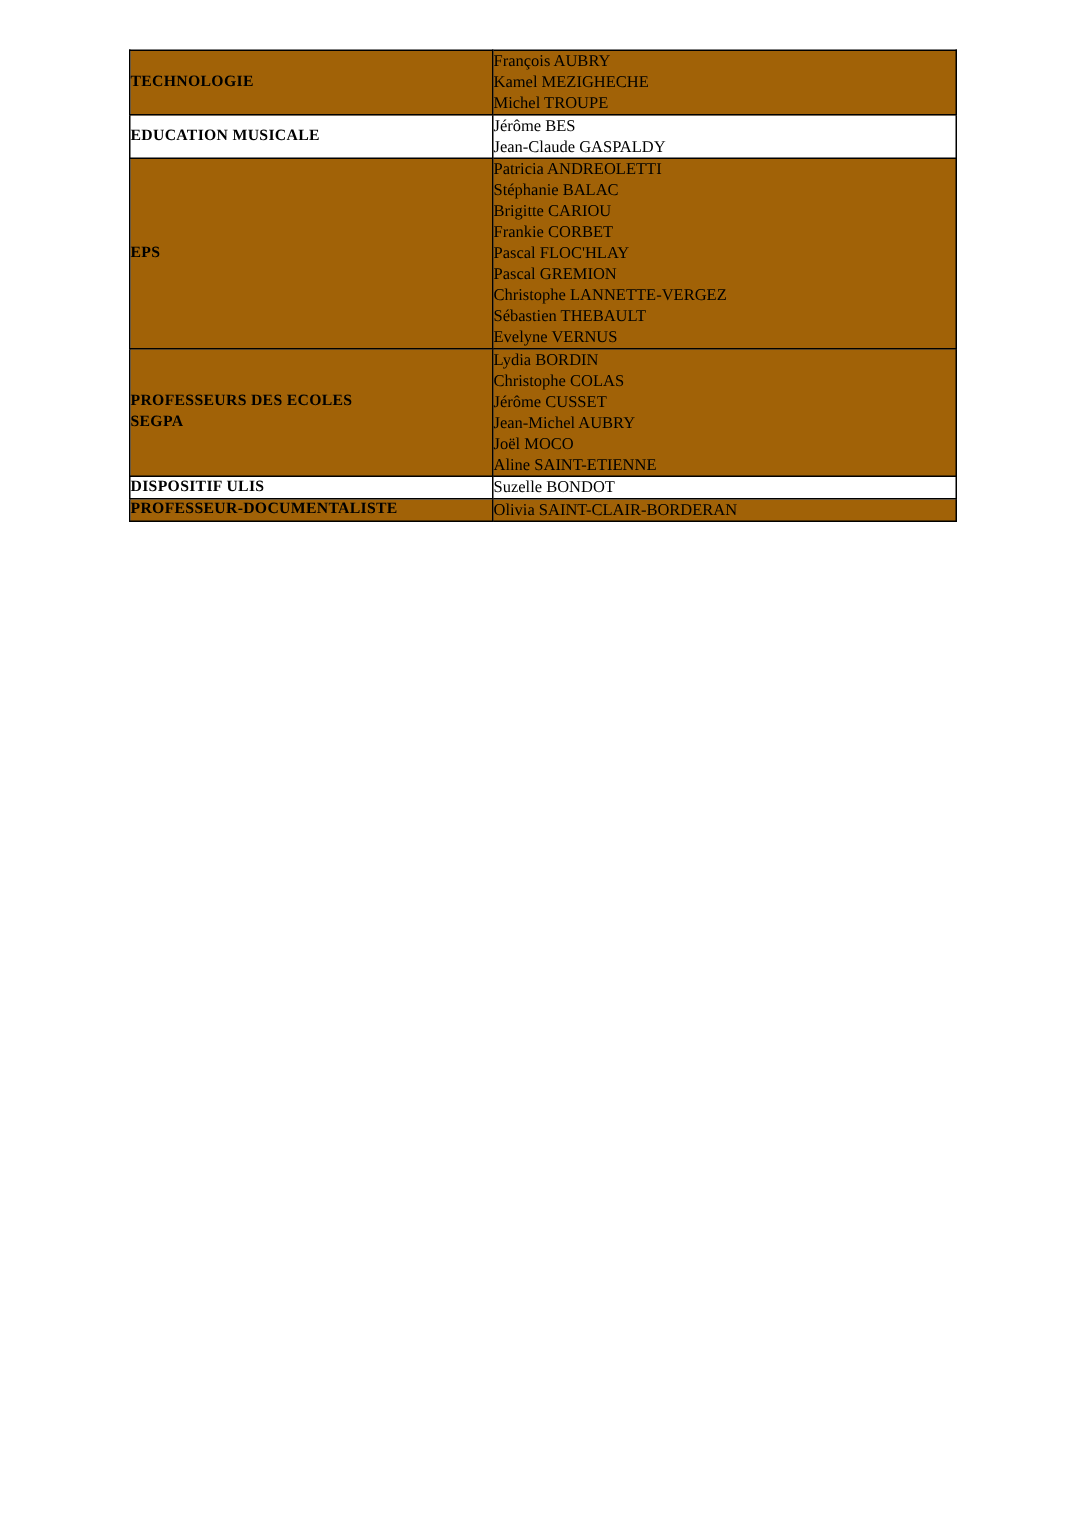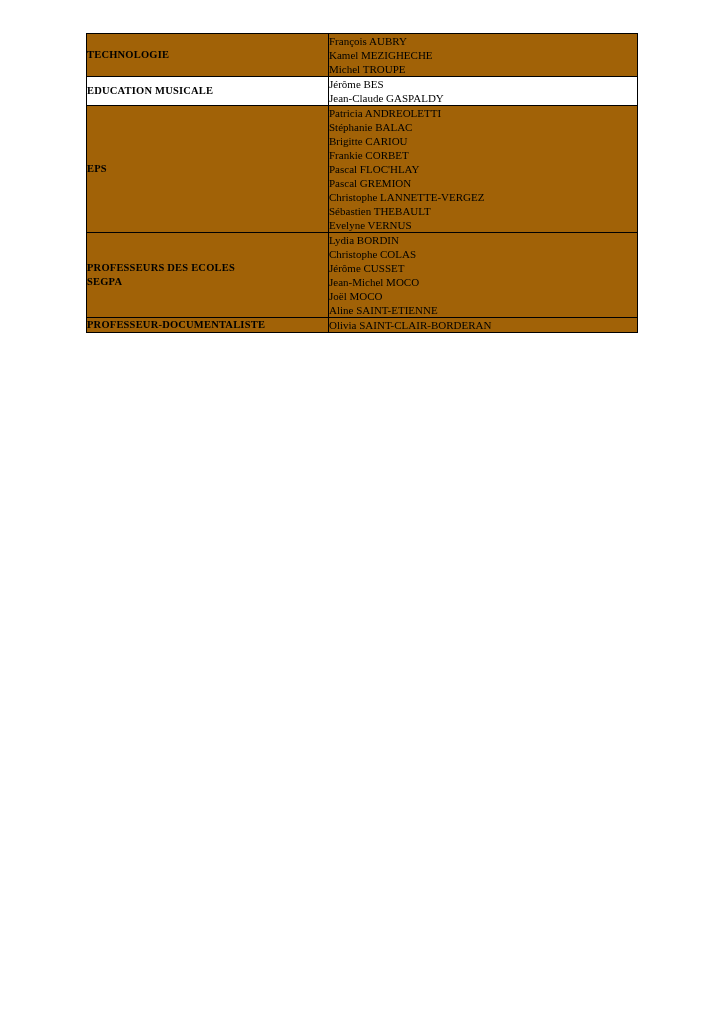--- a/index.html
+++ b/index.html
@@ -114,23 +114,31 @@
           </tr>
           <tr>
             <td class="cat-cell">
               <span class="cat-line">PROFESSEURS DES ECOLES</span>
               <span class="cat-line">SEGPA</span>
             </td>
             <td class="names-cell">
               <span class="name-line">Lydia BORDIN</span>
               <span class="name-line">Christophe COLAS</span>
               <span class="name-line">Jérôme CUSSET</span>
-              <span class="name-line">Jean-Michel MOCO</span>
+              <span class="name-line">Jean-Michel AUBRY</span>
               <span class="name-line">Joël MOCO</span>
               <span class="name-line">Aline SAINT-ETIENNE</span>
+            </td>
+          </tr>
+          <tr class="white">
+            <td class="cat-cell">
+              <span class="cat-line">DISPOSITIF ULIS</span>
+            </td>
+            <td class="names-cell">
+              <span class="name-line">Suzelle BONDOT</span>
             </td>
           </tr>
           <tr>
             <td class="cat-cell">
               <span class="cat-line">PROFESSEUR-DOCUMENTALISTE</span>
             </td>
             <td class="names-cell">
               <span class="name-line">Olivia SAINT-CLAIR-BORDERAN</span>
             </td>
           </tr>

